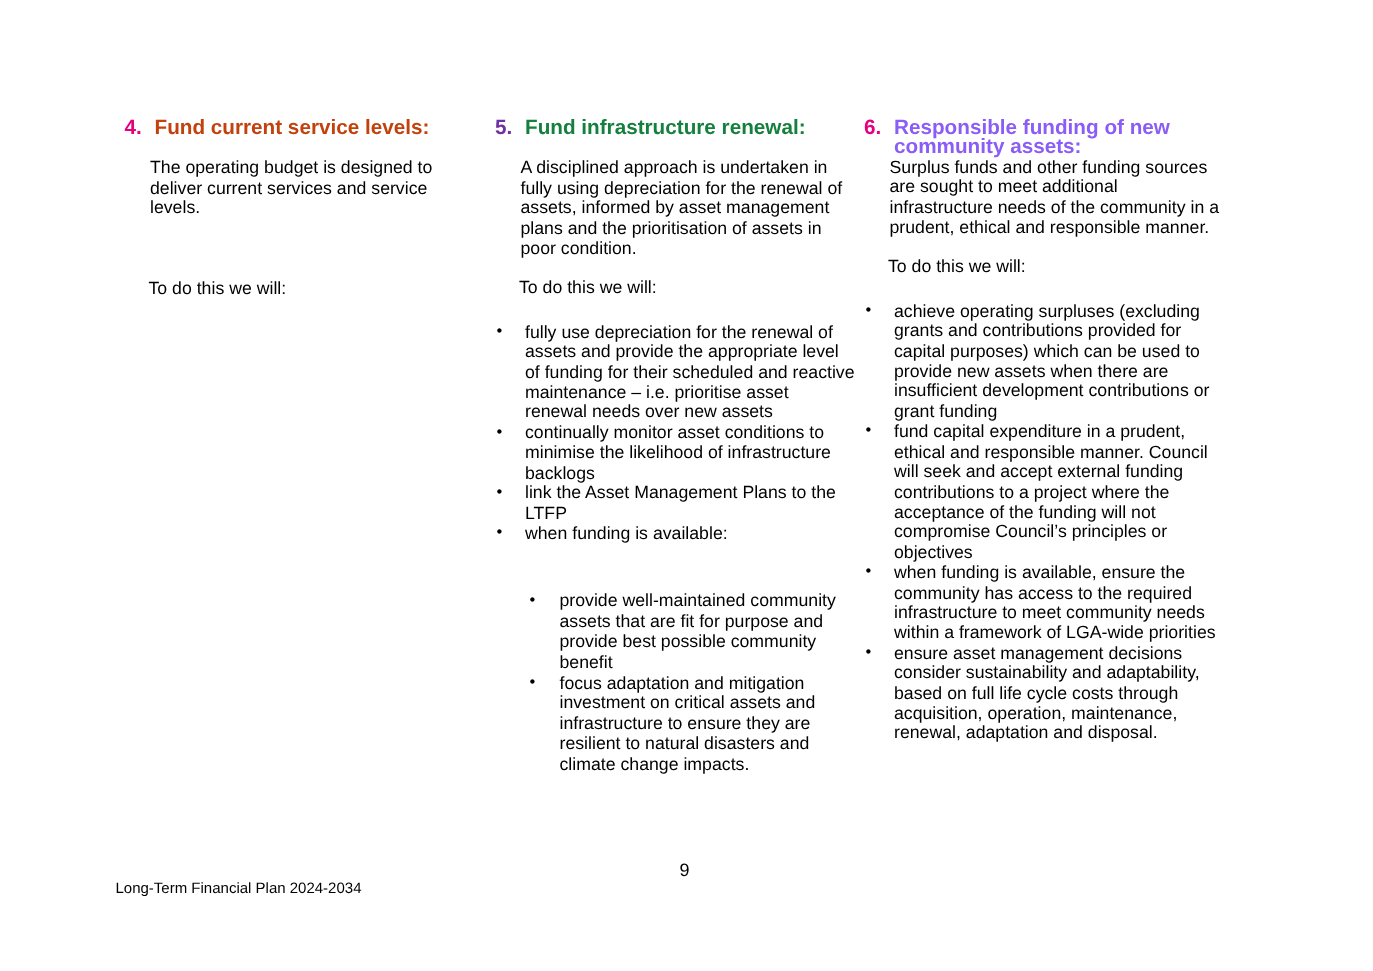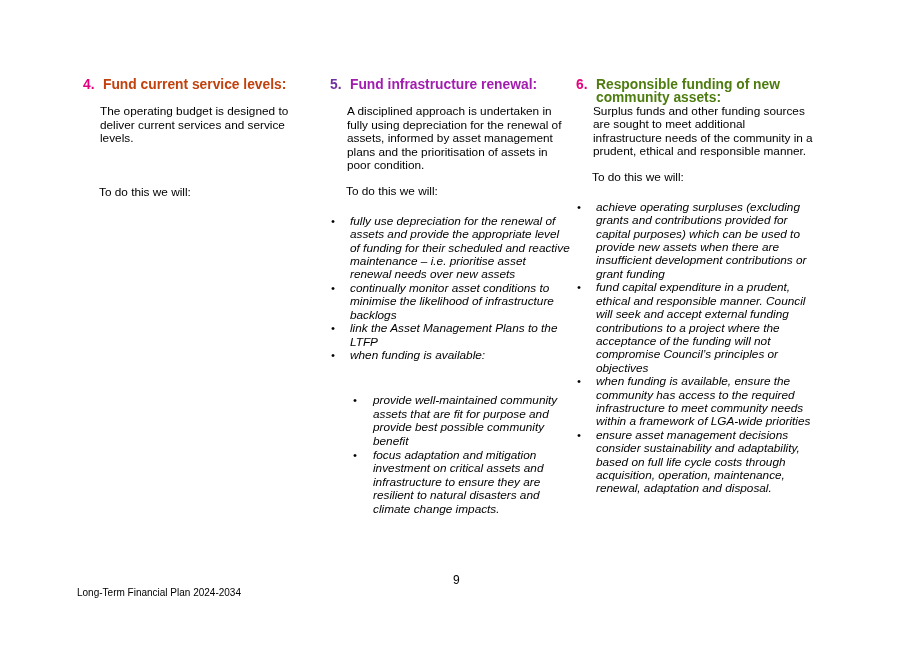--- a/index.html
+++ b/index.html
@@ -11,21 +11,21 @@
     .col1 { left: 83px; width: 232px; }
     .col2 { left: 330px; width: 240px; }
     .col3 { left: 576px; width: 240px; }
     .heading { font-weight: bold; display: flex; margin: 0; }
     .heading .num { width: 20px; flex: none; }
     .heading .txt { flex: 1; }
     .intro { margin: 0 0 0 17px; }
     .intro.after-h { margin-top: 14px; }
     .intro.tight { margin-top: 0px; }
     .lead { margin: 16px; }
-    ul { list-style: none; margin: 0; padding: 0; font-style: italic; }
+    ul { list-style: none; margin: 0; padding: 0; }
     li { position: relative; padding-left: 20px; }
     li::before {
       content: "\2022"; position: absolute; left: 1px; top: 0; font-size: 11px;
     }
     ul.sub { margin-left: 0; margin-top: 32px; }
     ul.sub li { padding-left: 23px; margin-bottom: 1px; }
     ul.sub li::before { left: 3px; }
     .footer-title { position: absolute; left: 77px; top: 587px; font-size: 10px; }
     .page-num { position: absolute; left: 453px; top: 573px; font-size: 12px; }
   </style>
@@ -37,42 +37,42 @@
     <span class="num" style="color:#e6007e">4.</span>
     <span class="txt" style="color:#c2410c">Fund current service levels:</span>
   </h3>
   <p class="intro after-h">The operating budget is designed to deliver current services and service levels.</p>
   <p class="lead" style="margin-top:40px">To do this we will:</p>
 </div>
 
 <div class="col col2">
   <h3 class="heading">
     <span class="num" style="color:#7030a0">5.</span>
-    <span class="txt" style="color:#a21caf">Fund infrastructure renewal:</span>
+    <span class="txt" style="color:#15803d">Fund infrastructure renewal:</span>
   </h3>
   <p class="intro after-h">A disciplined approach is undertaken in fully using depreciation for the renewal of assets, informed by asset management plans and the prioritisation of assets in poor condition.</p>
   <p class="lead" style="margin-top:13px">To do this we will:</p>
   <ul>
     <li>fully use depreciation for the renewal of assets and provide the appropriate level of funding for their scheduled and reactive maintenance – i.e. prioritise asset renewal needs over new assets</li>
     <li>continually monitor asset conditions to minimise the likelihood of infrastructure backlogs</li>
     <li>link the Asset Management Plans to the LTFP</li>
     <li>
       <span>when funding is available:</span>
       <ul class="sub">
         <li>provide well-maintained community assets that are fit for purpose and provide best possible community benefit</li>
         <li>focus adaptation and mitigation investment on critical assets and infrastructure to ensure they are resilient to natural disasters and climate change impacts.</li>
       </ul>
     </li>
   </ul>
 </div>
 
 <div class="col col3">
   <h3 class="heading">
     <span class="num" style="color:#e6007e">6.</span>
-    <span class="txt" style="color:#4d7c0f">Responsible funding of new community assets:</span>
+    <span class="txt" style="color:#8b5cf6">Responsible funding of new community assets:</span>
   </h3>
   <p class="intro tight">Surplus funds and other funding sources are sought to meet additional infrastructure needs of the community in a prudent, ethical and responsible manner.</p>
   <p class="lead" style="margin-top:13px">To do this we will:</p>
   <ul>
     <li>achieve operating surpluses (excluding grants and contributions provided for capital purposes) which can be used to provide new assets when there are insufficient development contributions or grant funding</li>
     <li>fund capital expenditure in a prudent, ethical and responsible manner. Council will seek and accept external funding contributions to a project where the acceptance of the funding will not compromise Council’s principles or objectives</li>
     <li>when funding is available, ensure the community has access to the required infrastructure to meet community needs within a framework of LGA-wide priorities</li>
     <li>ensure asset management decisions consider sustainability and adaptability, based on full life cycle costs through acquisition, operation, maintenance, renewal, adaptation and disposal.</li>
   </ul>
 </div>

